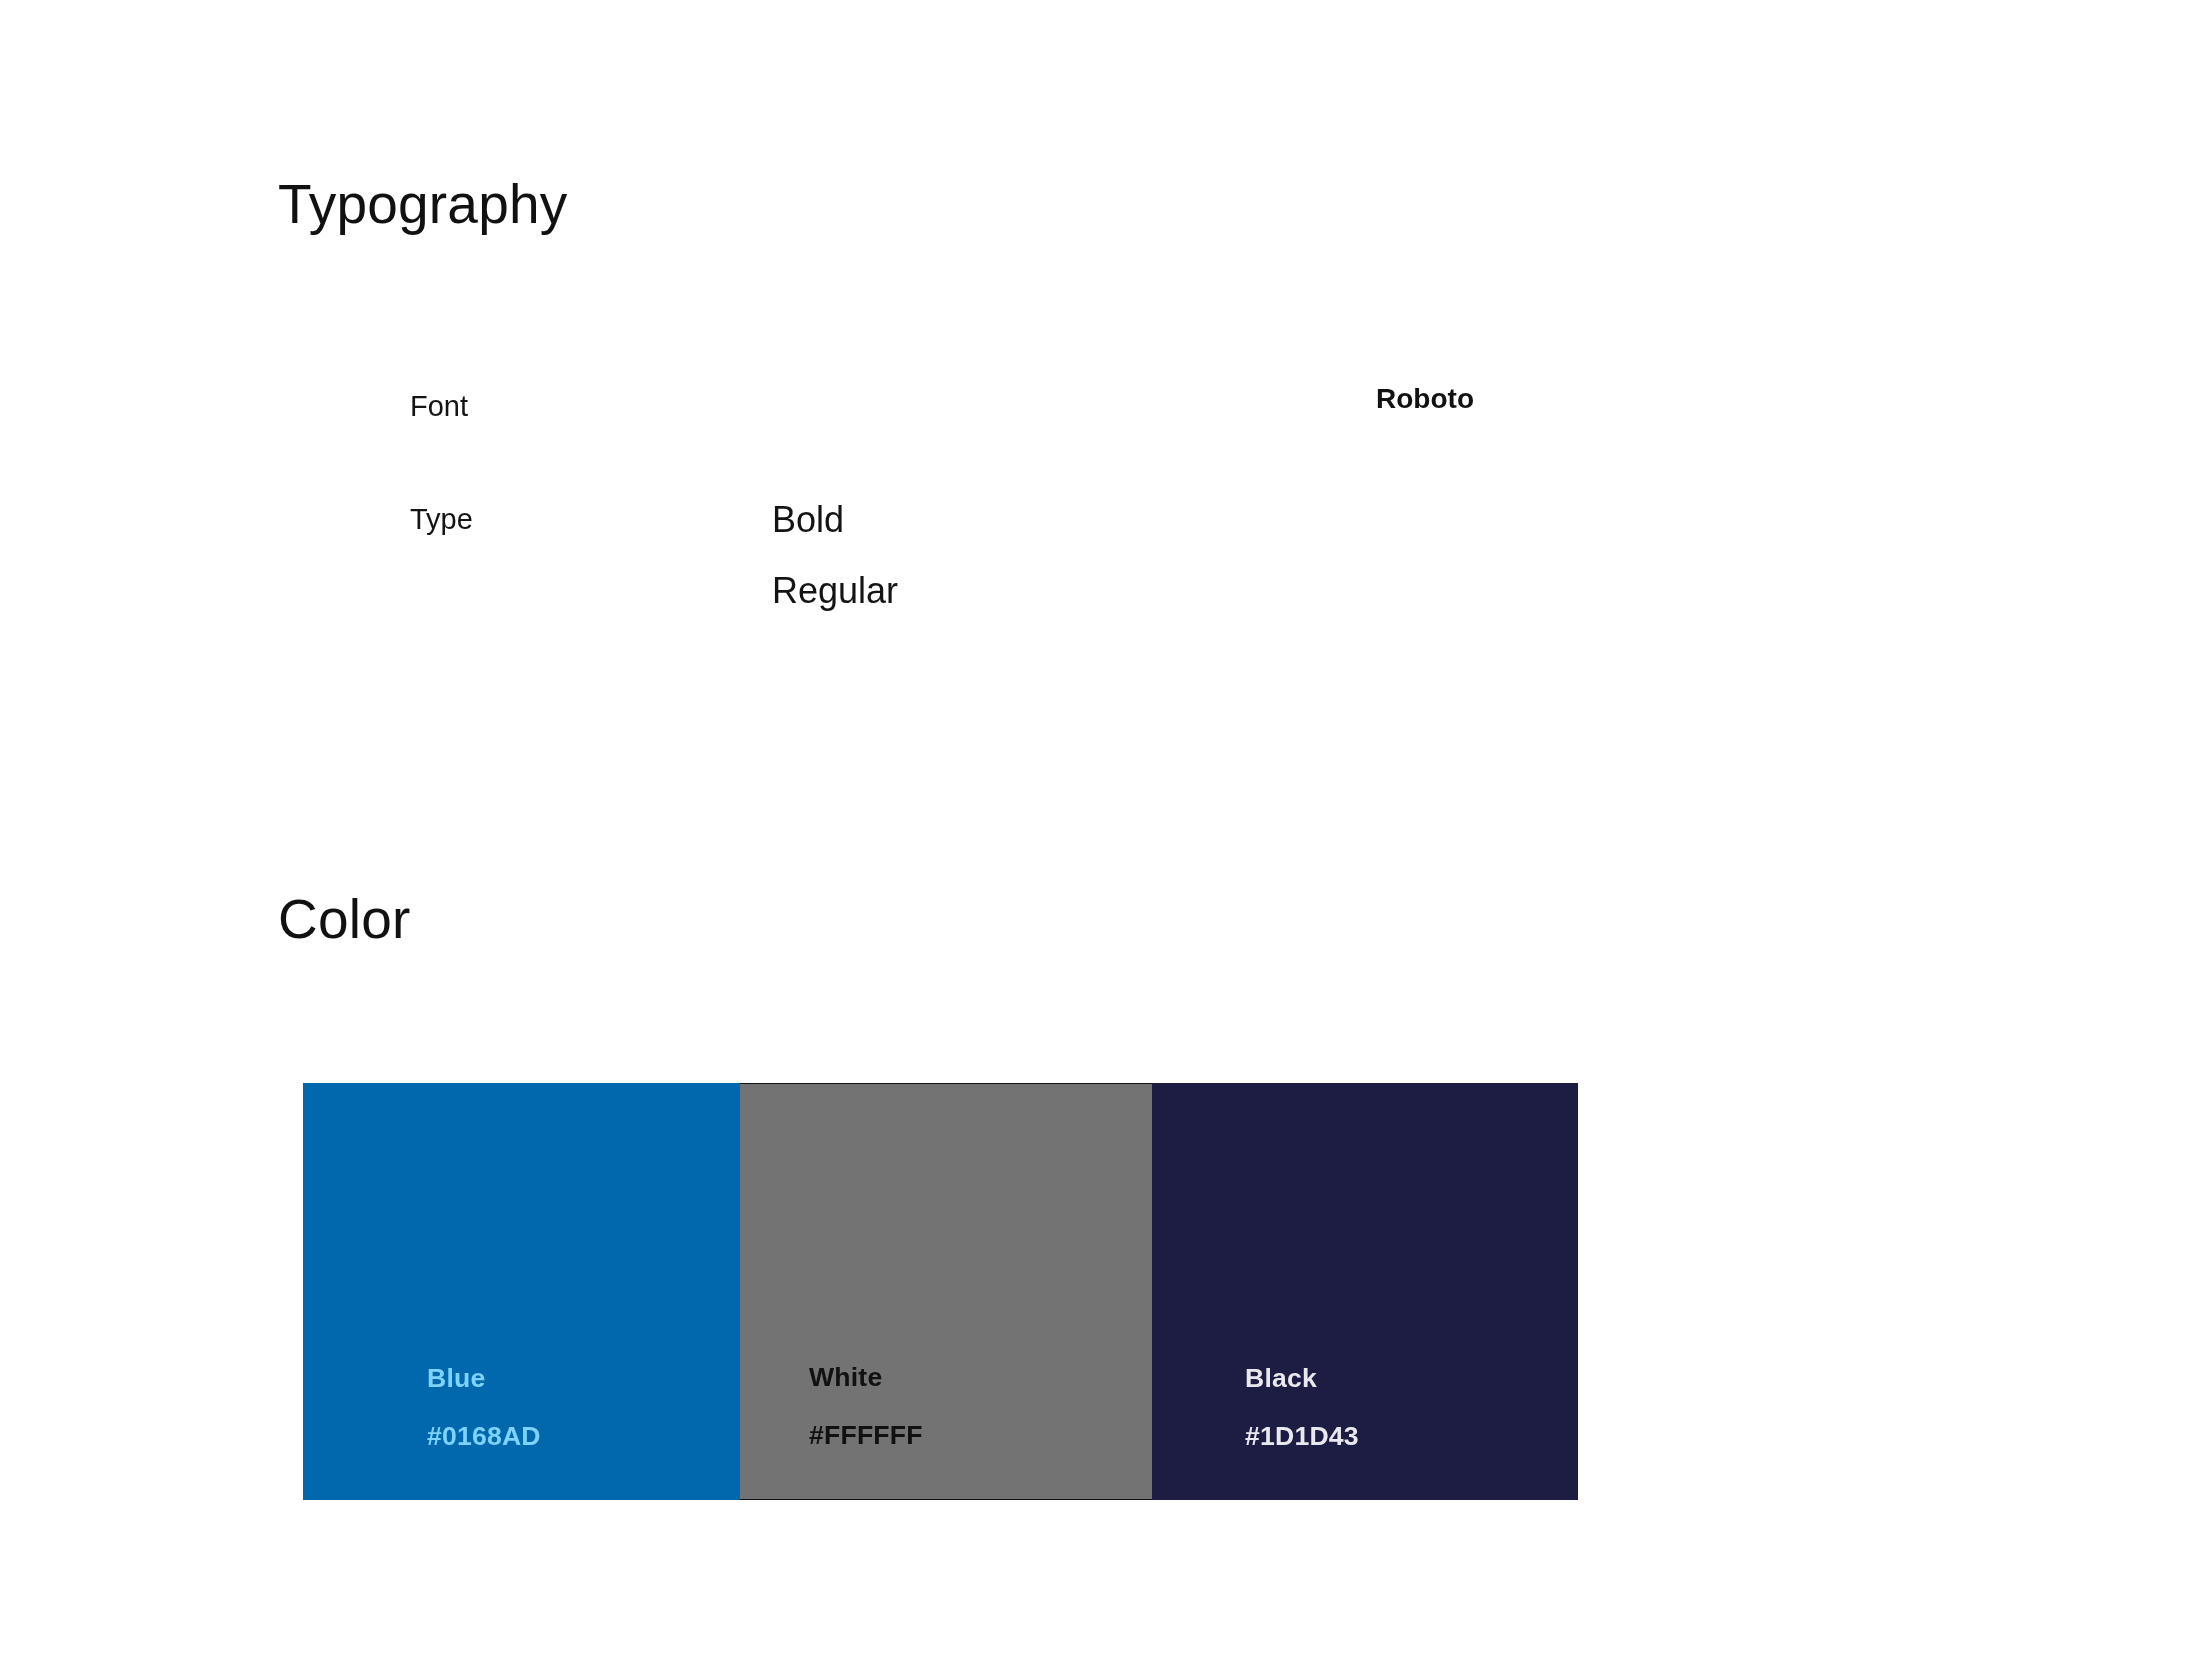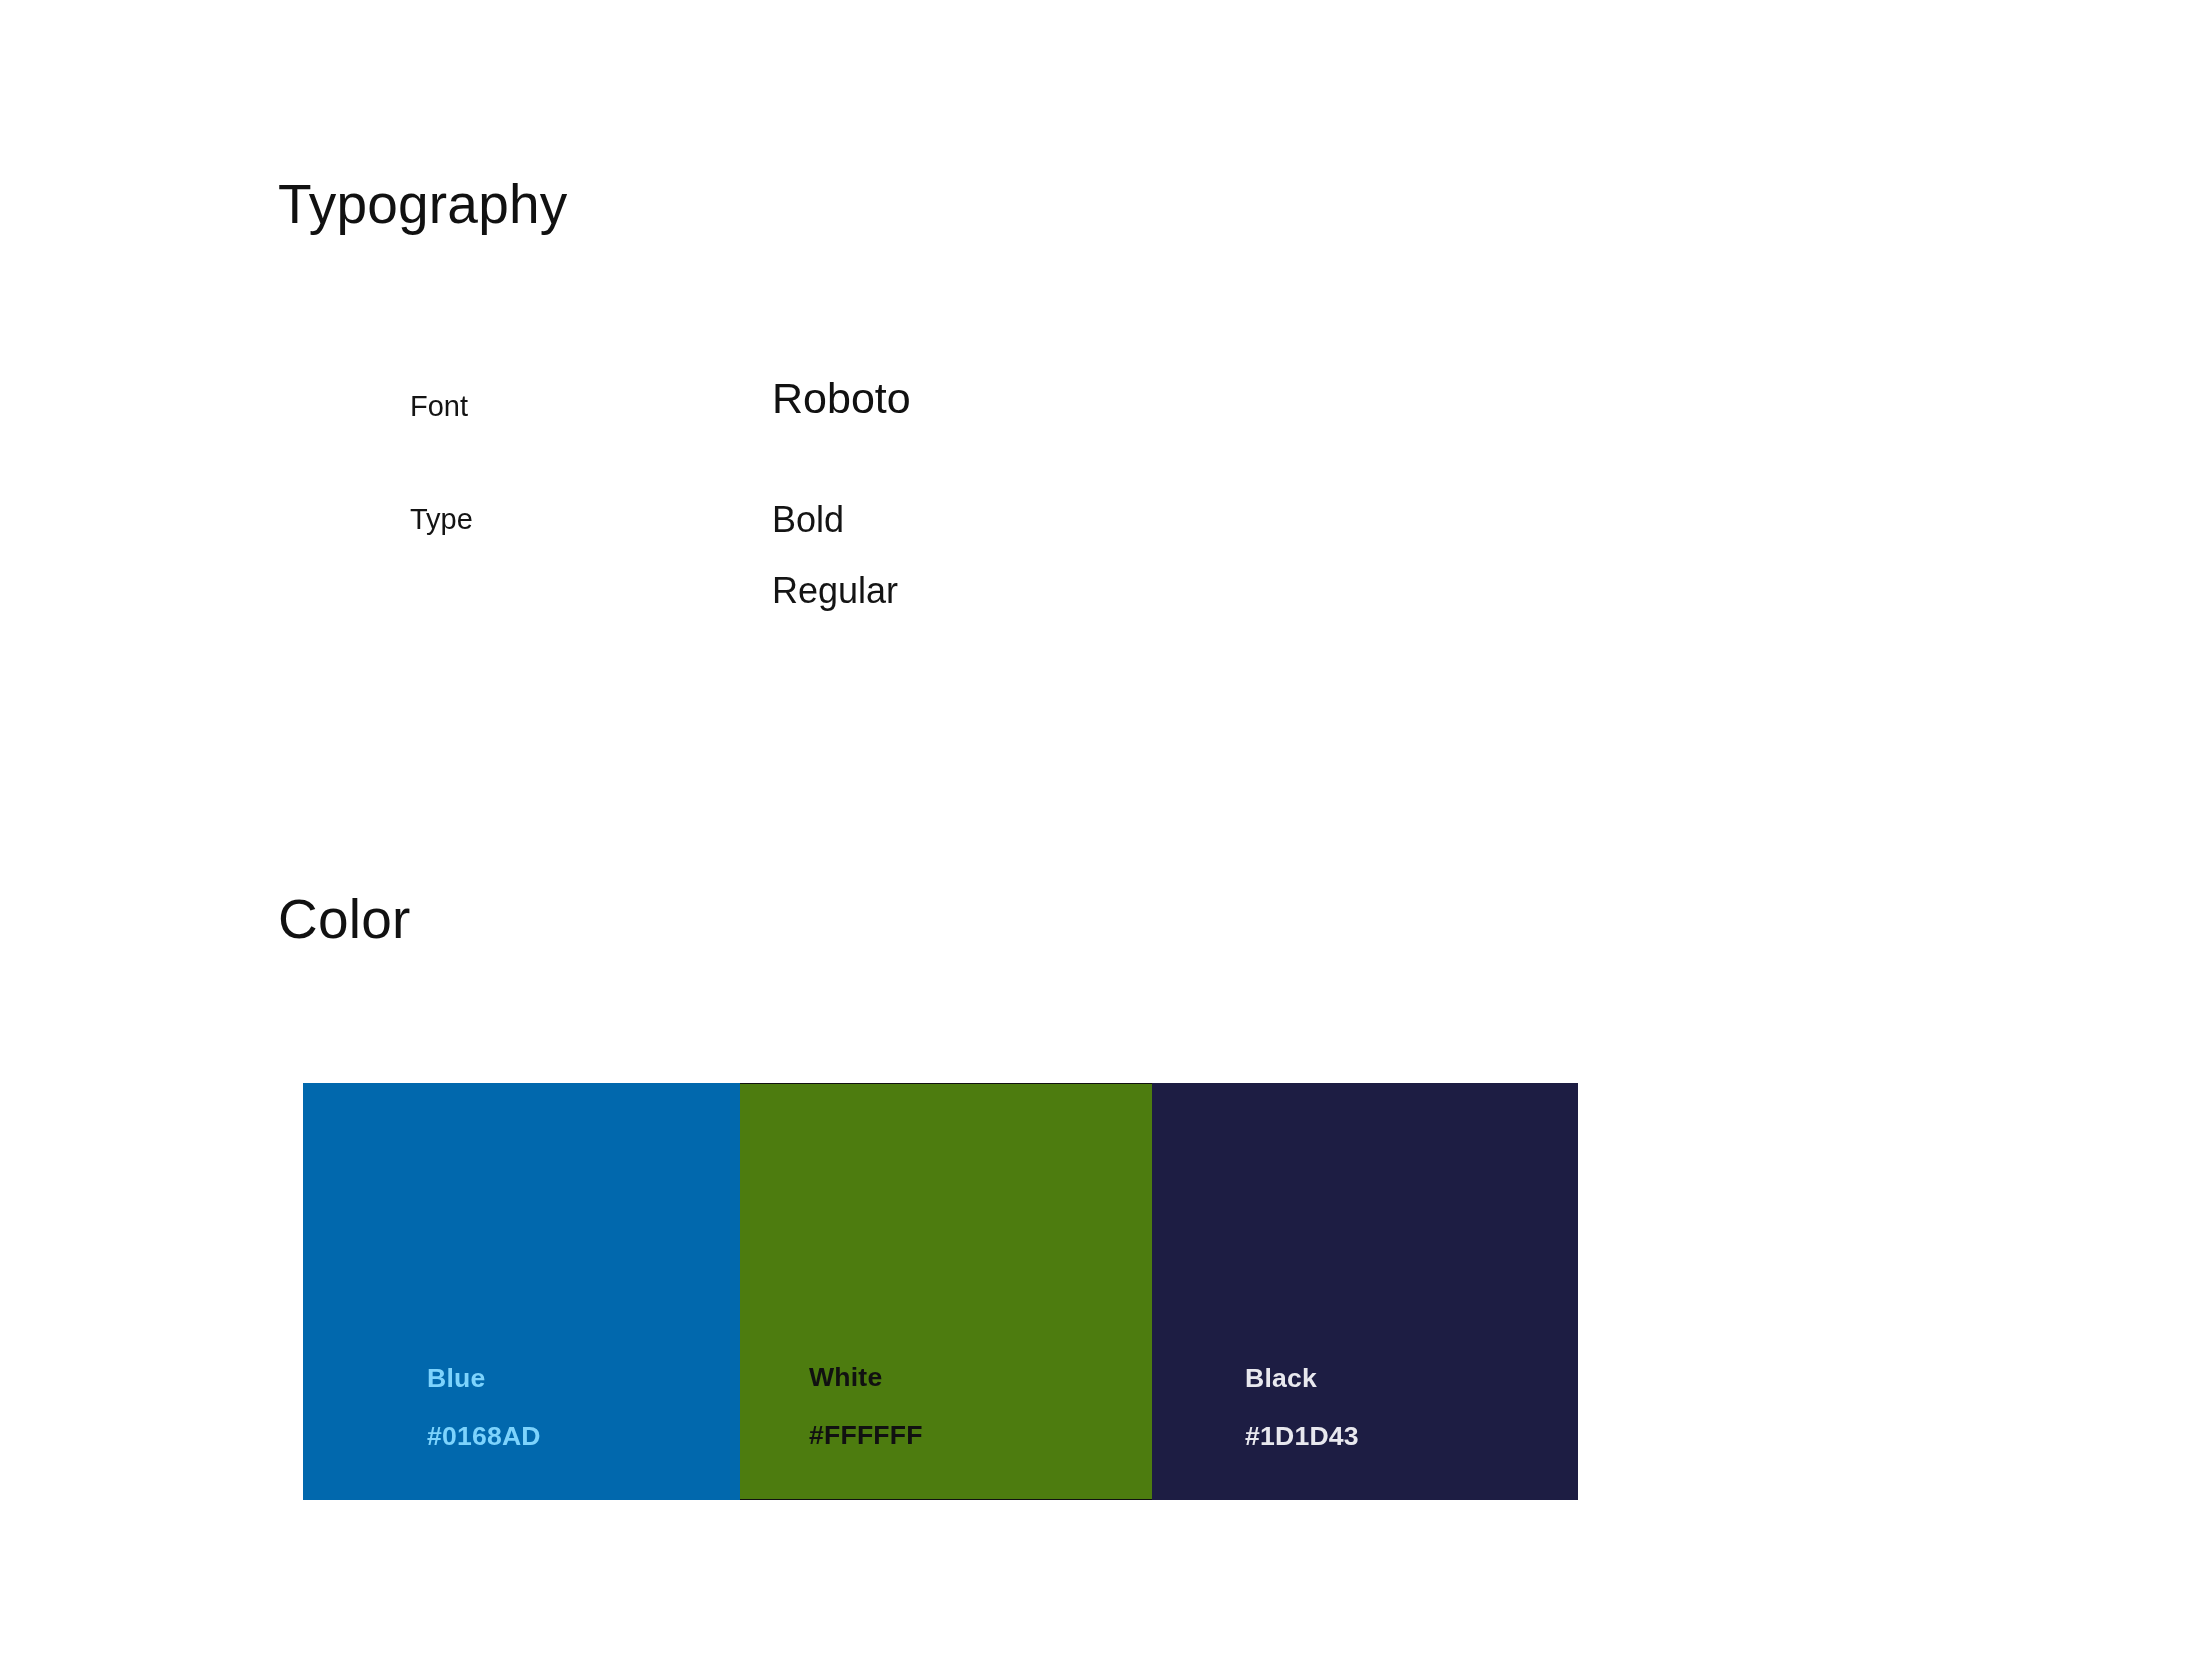--- a/index.html
+++ b/index.html
@@ -52,27 +52,28 @@
     font-size: 29px;
     line-height: 37px;
     color: #141414;
     white-space: nowrap;
   }
   .spec-values {
     flex: 1 1 auto;
     font-family: "Liberation Sans", sans-serif;
   }
   .spec-value-lead {
-    font-weight: 400;
-    font-size: 43px;
+    font-weight: 700;
+    font-size: 28px;
     line-height: 37px;
     color: #111111;
     white-space: nowrap;
     position: relative;
     top: -8px;
+    text-align: right;
   }
   .spec-value {
     font-weight: 400;
     font-size: 36px;
     line-height: 37px;
     color: #141414;
     white-space: nowrap;
   }
   .spec-value + .spec-value { margin-top: 34px; }
 
@@ -86,21 +87,21 @@
     display: flex;
   }
   .swatch {
     position: relative;
     box-sizing: border-box;
     display: flex;
     flex-direction: column;
     justify-content: flex-end;
   }
   .swatch-blue  { width: 437px; background: #0168AD; }
-  .swatch-white { width: 412px; background: #4d7c0f; border-top: 1.8px solid #111111; border-bottom: 1.8px solid #111111; }
+  .swatch-white { width: 412px; background: #737373; border-top: 1.8px solid #111111; border-bottom: 1.8px solid #111111; }
   .swatch-black { width: 426px; background: #1D1D43; }
 
   .swatch-text {
     font-family: "Liberation Sans", sans-serif;
     font-weight: 700;
     font-size: 26.6px;
     line-height: 26.6px;
     letter-spacing: 0.2px;
     white-space: nowrap;
   }

